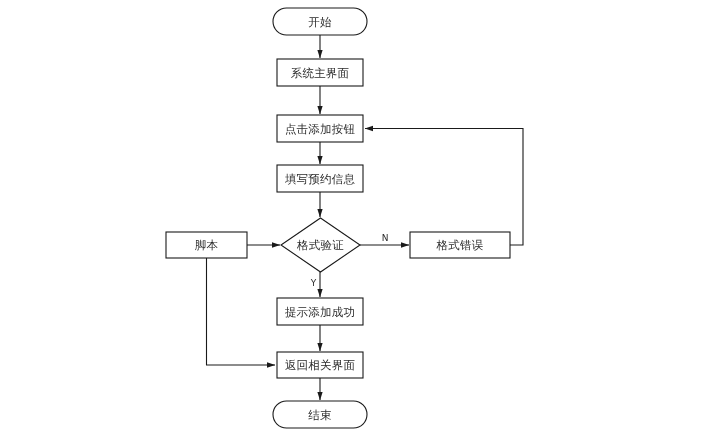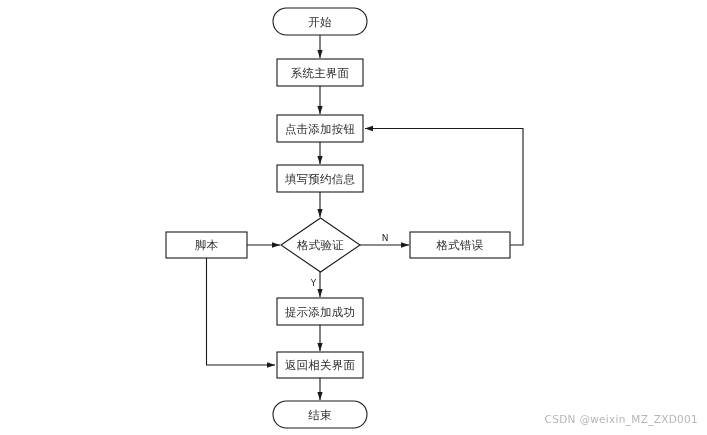--- a/index.html
+++ b/index.html
@@ -168,15 +168,14 @@
         <text class="node-label" x="320" y="365.5">返回相关界面</text>
       </g>
 
       <g>
         <rect class="node-shape" x="273" y="401" width="94" height="27" rx="13.5" ry="13.5"></rect>
         <text class="node-label" x="320" y="415.5">结束</text>
       </g>
     </g>
   </svg>
 
-  <div class="watermark-text">CSDN @weixin_MZ_ZXD001</div>
 
 </div>
 
 </body></html>

